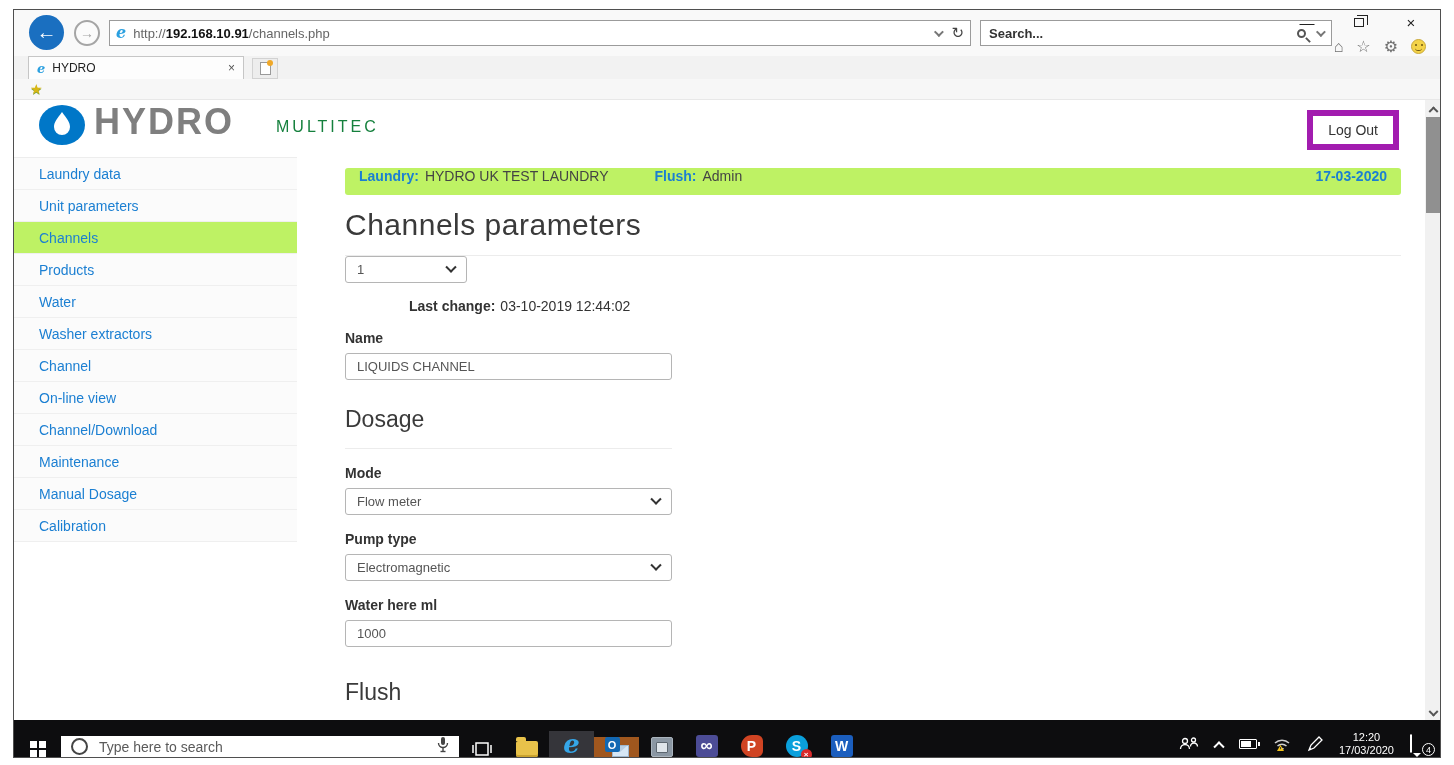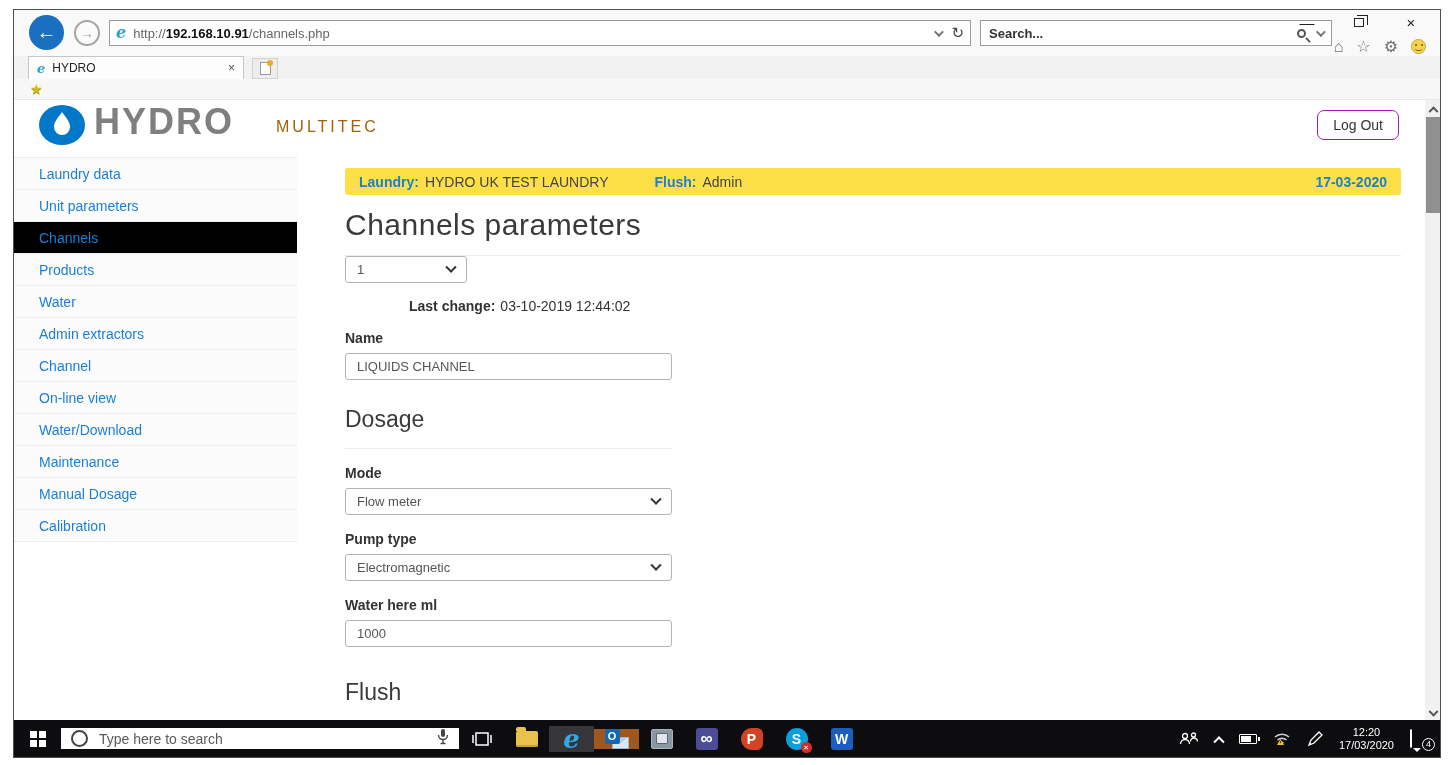--- a/index.html
+++ b/index.html
@@ -48,45 +48,45 @@
   .sb-chev { width:7px; height:7px; border-right:2px solid #555; border-bottom:2px solid #555; }
   .sb-up .sb-chev { transform:rotate(-135deg) translate(-2px,-2px); }
   .sb-down .sb-chev { transform:rotate(45deg) translate(-2px,-2px); }
   .sb-thumb { position:absolute; left:1px; top:17px; width:15px; height:96px; background:#909090; }
 
   .site-header { position:absolute; left:0; top:0; width:1411px; height:57px; background:#fff; }
   .logo-wrap { position:absolute; left:24px; top:4px; display:flex; align-items:flex-start; }
   .logo-text { font-size:36px; font-weight:bold; color:#7f7f7f; letter-spacing:2px; line-height:36px; margin-left:8px; }
   .logo-sub { display:flex; align-items:center; gap:4px; font-size:11px; color:#7f7f7f; margin:38px 0 0 -126px; }
   .dover-chip { background:#0a62b0; color:#fff; font-weight:bold; font-style:italic; font-size:9px; padding:1px 6px; border-radius:7px; letter-spacing:1px; }
-  .app-name { position:absolute; left:262px; top:18px; font-size:16px; letter-spacing:3px; color:#a16207; }
-  .logout-btn { position:absolute; right:26px; top:10px; padding:6px 15px; background:#fff; border:1px solid #a21caf; border-radius:7px; font-size:14px; color:#333; cursor:pointer; }
+  .app-name { position:absolute; left:262px; top:18px; font-size:16px; letter-spacing:3px; color:#15803d; }
+  .logout-btn { position:absolute; right:26px; top:10px; padding:6px 15px; background:#fff; border:6px solid #a21caf; border-radius:0; font-size:14px; color:#333; cursor:pointer; }
 
   .sidebar { position:absolute; left:0; top:57px; width:283px; border-top:1px solid #ededed; }
   .side-item { height:32px; line-height:32px; padding-left:25px; font-size:14px; color:#1b7fd2; border-bottom:1px solid #efefef; cursor:pointer; background:#fbfbfb; }
-  .side-item.active { background:#000000; }
+  .side-item.active { background:#bef264; }
 
   .content { position:absolute; left:331px; top:57px; width:1056px; }
-  .info-bar { margin-top:11px; height:27px; background:#fde047; border-radius:3px; display:flex; align-items:center; padding:0 14px; font-size:14px; }
+  .info-bar { margin-top:11px; height:27px; background:#bef264; border-radius:3px; display:flex; padding:0 14px; font-size:14px; }
   .info-lbl { color:#1b7fd2; font-weight:bold; margin-right:6px; }
   .info-val { color:#444; }
   .info-user { margin-left:46px; display:flex; }
   .info-date { margin-left:auto; color:#1b7fd2; font-weight:bold; }
   .page-title { margin-top:13px; font-size:30px; color:#3a3a3a; padding-bottom:13px; border-bottom:1px solid #ececec; font-weight:400; letter-spacing:0.5px; }
   .fld-label { font-size:14px; font-weight:bold; color:#333; margin:16px 0 7px; }
   .ctrl { height:27px; border:1px solid #b5b5b5; border-radius:3px; background:#fff; font-size:13px; color:#555; display:flex; align-items:center; padding:0 11px; width:327px; }
   .ctrl.narrow { width:122px; }
   .ctrl .chev { margin-left:auto; width:8px; height:8px; border-right:2px solid #333; border-bottom:2px solid #333; transform:rotate(45deg) translate(-2px,-2px); }
   .last-change { margin:15px 0 0 40px; font-size:14px; color:#333;padding-left:24px; }
   .last-change b { margin-right:5px; }
   .section-h { margin-top:26px; font-size:23px; color:#3a3a3a; font-weight:400; padding-bottom:15px; border-bottom:1px solid #ececec; width:327px; }
   .section-h.wide { margin-top:32px; }
 
   
-  .taskbar { position:absolute; left:0; bottom:0; width:100%; height:37px; background:#0d0d0f; display:flex; align-items:center; }
+  .taskbar { position:absolute; left:0; bottom:0; width:100%; height:37px; background:#0d0d0f; display:flex; align-items:flex-end; }
   .tb-start { width:47px; display:flex; align-items:center; justify-content:center; cursor:pointer; }
   .win-logo { display:grid; grid-template-columns:7px 7px; grid-template-rows:7px 7px; gap:2px; }
   .win-logo span { background:#fff; }
   .tb-search { width:398px; background:#fff; display:flex; align-items:center; padding:0 10px; gap:11px; cursor:text; }
   .cortana-ring { width:17px; height:17px; border:2.5px solid #444; border-radius:50%; }
   .tb-search-text { font-size:14px; color:#5a5a5a; }
   .tb-mic { margin-left:auto; }
   .tb-app { width:45px; display:flex; align-items:center; justify-content:center; cursor:pointer; }
   .tb-app.ie-slot { background:#35353a; }
   .tb-app.outlook-slot { background:#a0571e; }
@@ -193,24 +193,24 @@
       <span class="app-name">MULTITEC</span>
       <button class="logout-btn">Log Out</button>
     </div>
 
     <div class="sidebar">
       <div class="side-item">Laundry data</div>
       <div class="side-item">Unit parameters</div>
       <div class="side-item active">Channels</div>
       <div class="side-item">Products</div>
       <div class="side-item">Water</div>
-      <div class="side-item">Admin extractors</div>
+      <div class="side-item">Washer extractors</div>
       <div class="side-item">Channel</div>
       <div class="side-item">On-line view</div>
-      <div class="side-item">Water/Download</div>
+      <div class="side-item">Channel/Download</div>
       <div class="side-item">Maintenance</div>
       <div class="side-item">Manual Dosage</div>
       <div class="side-item">Calibration</div>
     </div>
 
     <div class="content">
       <div class="info-bar">
         <span class="info-lbl">Laundry:</span>
         <span class="info-val">HYDRO UK TEST LAUNDRY</span>
         <span class="info-user">

